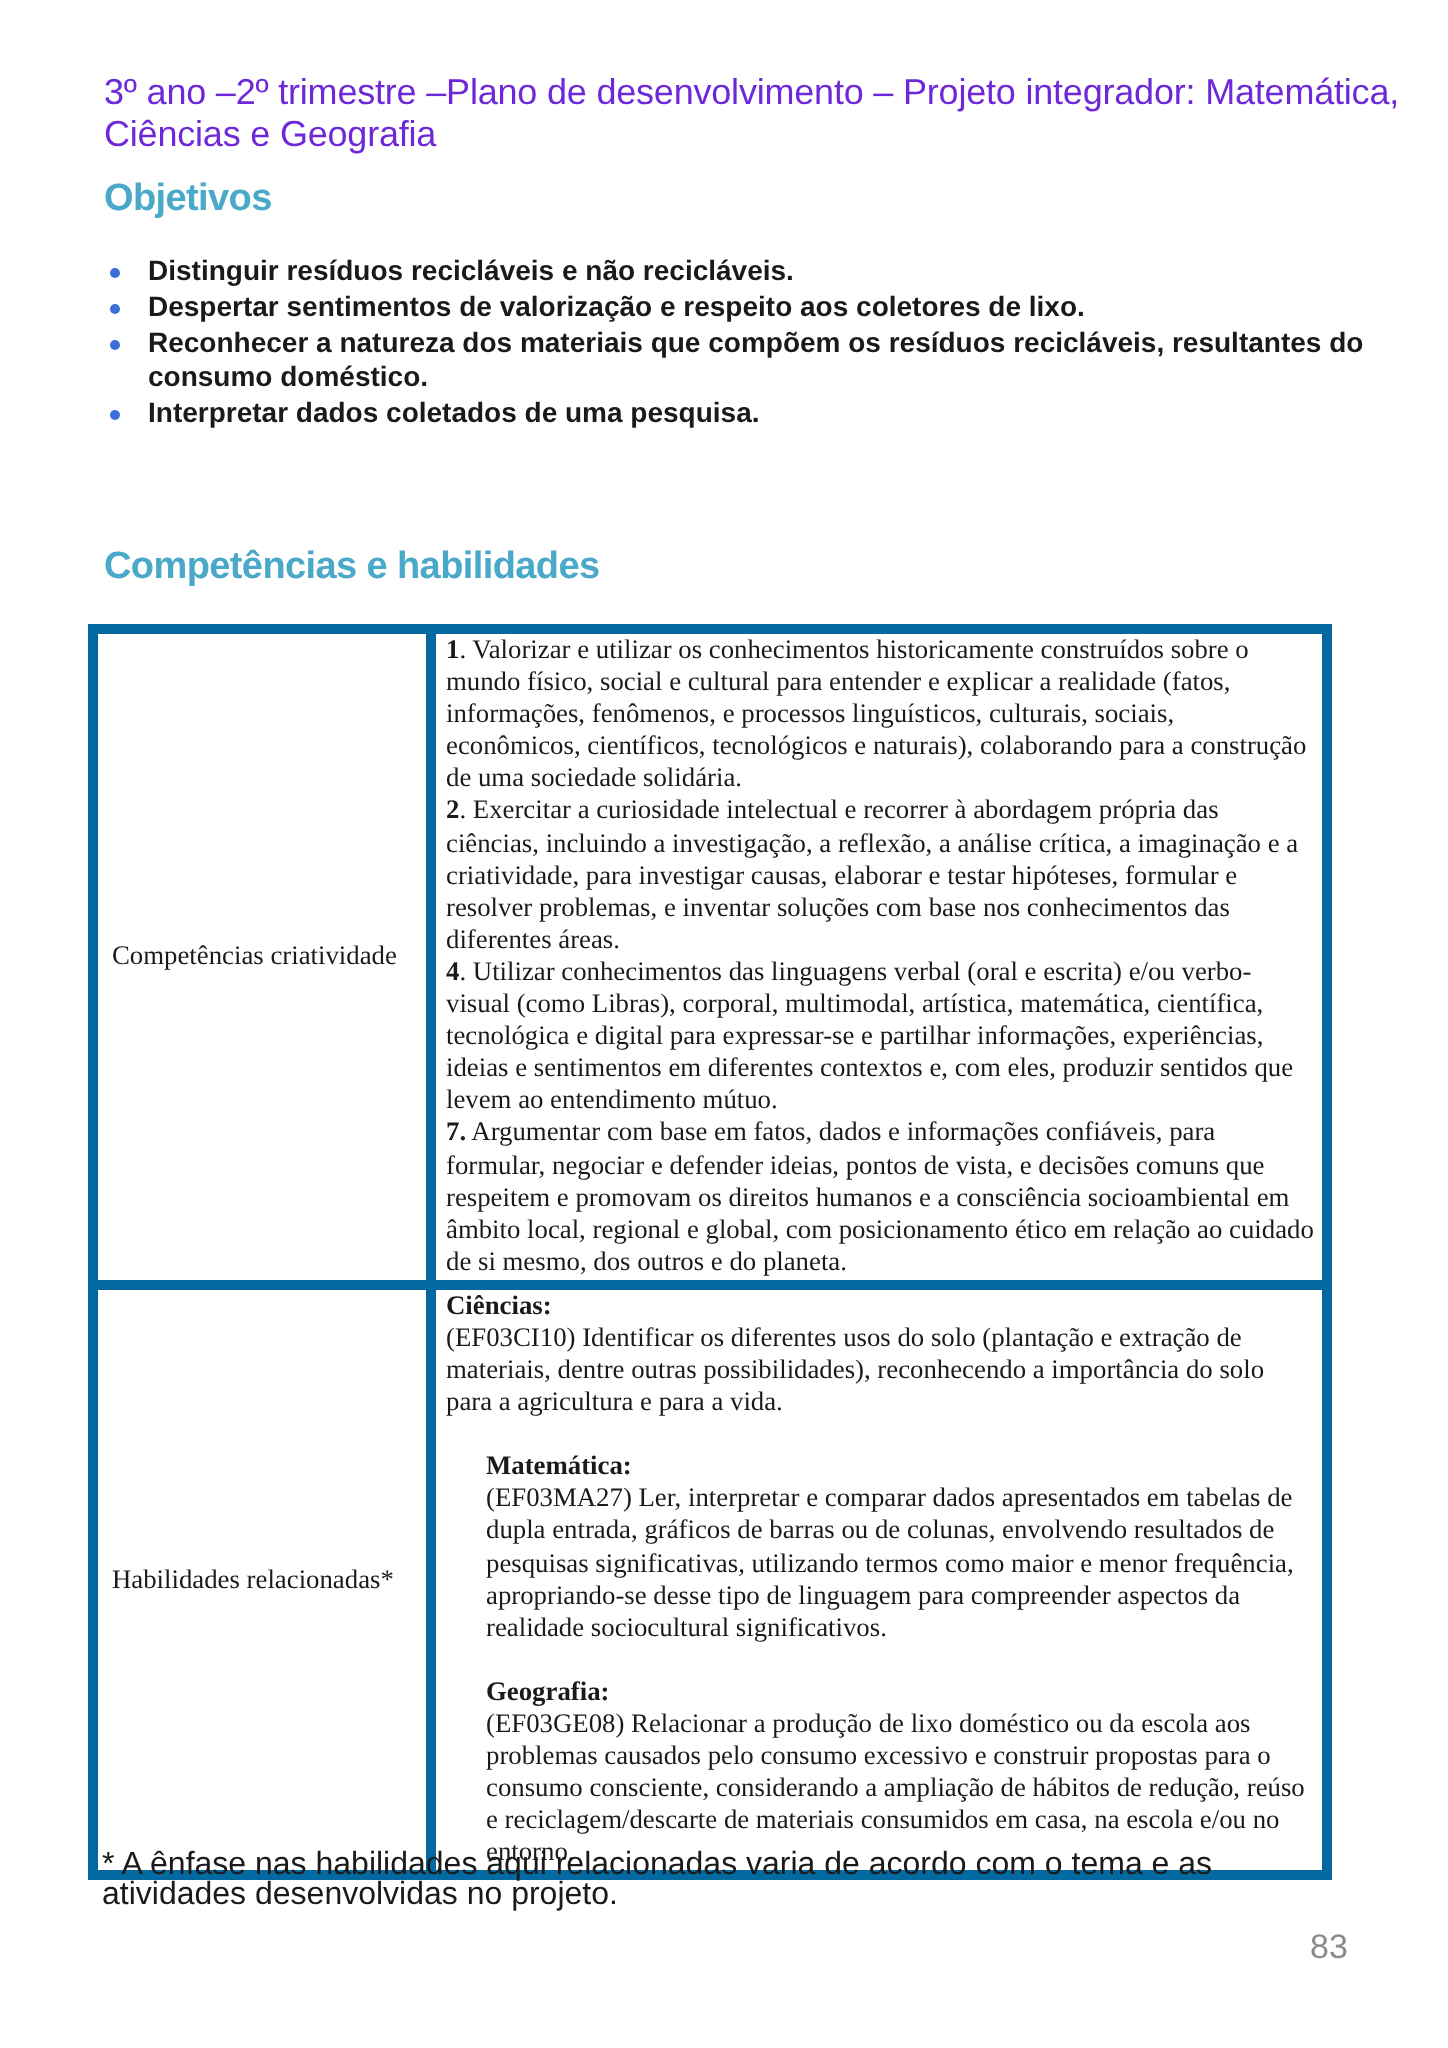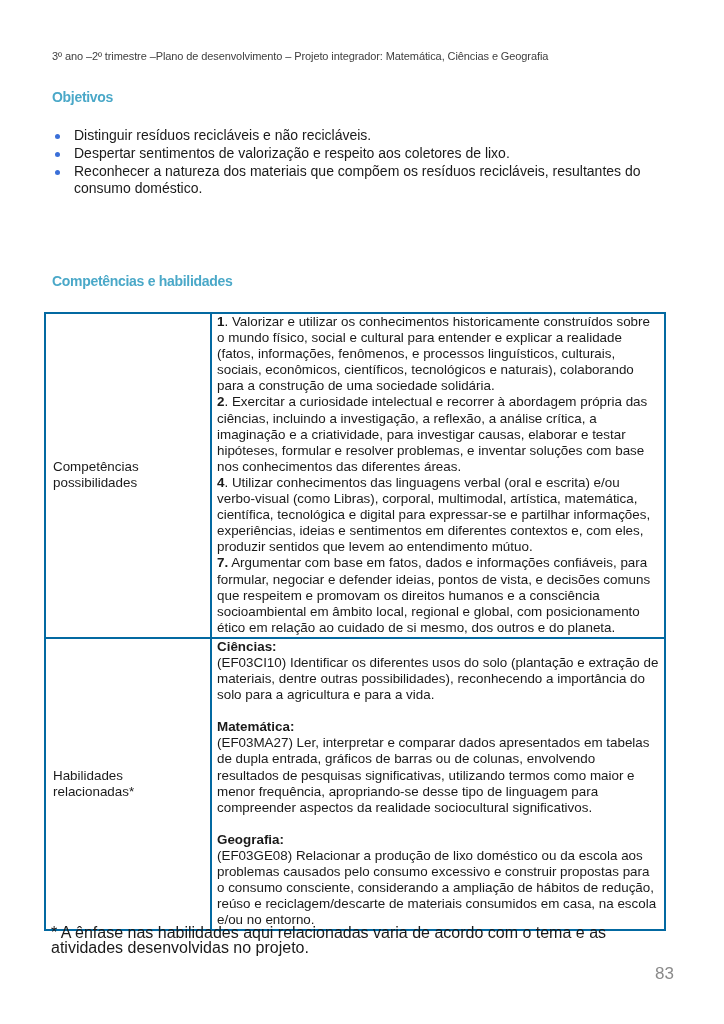--- a/index.html
+++ b/index.html
@@ -2,49 +2,49 @@
 <html><head>
 <meta charset="utf-8">
 <style>
   html, body { margin: 0; padding: 0; background: #ffffff; }
   body {
     width: 724px; height: 1024px; position: relative; overflow: hidden;
     font-family: "Liberation Sans", "DejaVu Sans", sans-serif;
     color: #1a1a1a;
   }
   .running-header {
-    position: absolute; left: 52px; top: 50px;
-    font-size: 11px; color: #404040; letter-spacing: -0.1px;
+    position: absolute; left: 52px; top: 36px;
+    font-size: 18px; color: #6d28d9; letter-spacing: -0.1px;
   }
   h2 {
     position: absolute; left: 52px; margin: 0;
-    font-size: 14px; font-weight: bold; color: #4aa8c8; letter-spacing: -0.3px;
+    font-size: 19px; font-weight: bold; color: #4aa8c8; letter-spacing: -0.3px;
   }
   #h-obj { top: 89px; }
   #h-comp { top: 273px; text-align: right; }
   ul.objectives {
     position: absolute; left: 52px; top: 127px; width: 630px;
     margin: 0; padding: 0; list-style: none;
-    font-size: 14px; line-height: 17.8px;
+    font-size: 14px; line-height: 17.8px; font-weight: bold;
   }
   ul.objectives li { position: relative; padding-left: 22px; }
   ul.objectives li .bullet {
     position: absolute; left: 3px; top: 7px; width: 5px; height: 5px;
     border-radius: 50%; background: #3a6fd8;
   }
   table.comp {
     position: absolute; left: 44px; top: 312px; width: 622px;
     border-collapse: collapse; font-size: 13.4px; line-height: 16.1px;
   }
   table.comp td {
-    border: 2px solid #0369a1; vertical-align: top; padding: 0 4px 1px 5px;
+    border: 5px solid #0369a1; vertical-align: top; padding: 0 4px 1px 5px; font-family: Liberation Serif, serif;
   }
   table.comp td.label { width: 153px; vertical-align: middle; padding-left: 7px; }
   .skill-block { margin: 0; }
-  .skill-block + .skill-block { margin-top: 16px; }
+  .skill-block + .skill-block { margin-top: 16px; margin-left: 20px; }
   .num, .subj { font-weight: bold; }
   .footnote {
     position: absolute; left: 51px; top: 925px; width: 630px;
     font-size: 16px; line-height: 15px;
   }
   .page-number {
     position: absolute; left: 655px; top: 964px;
     font-size: 17px; color: #8a8a8a;
   }
 </style>
@@ -52,28 +52,29 @@
 <body>
 
 <div class="running-header">3º ano –2º trimestre –Plano de desenvolvimento – Projeto integrador: Matemática, Ciências e Geografia</div>
 
 <h2 id="h-obj">Objetivos</h2>
 
 <ul class="objectives">
   <li><span class="bullet"></span><span>Distinguir resíduos recicláveis e não recicláveis.</span></li>
   <li><span class="bullet"></span><span>Despertar sentimentos de valorização e respeito aos coletores de lixo.</span></li>
   <li><span class="bullet"></span><span>Reconhecer a natureza dos materiais que compõem os resíduos recicláveis, resultantes do consumo doméstico.</span></li>
+  <li><span class="bullet"></span><span>Interpretar dados coletados de uma pesquisa.</span></li>
 </ul>
 
 <h2 id="h-comp">Competências e habilidades</h2>
 
 <table class="comp">
   <tbody>
       <tr>
-    <td class="label">Competências possibilidades</td>
+    <td class="label">Competências criatividade</td>
     <td>
       <div><span class="num">1</span><span>. </span><span>Valorizar e utilizar os conhecimentos historicamente construídos sobre o mundo físico, social e cultural para entender e explicar a realidade (fatos, informações, fenômenos, e processos linguísticos, culturais, sociais, econômicos, científicos, tecnológicos e naturais), colaborando para a construção de uma sociedade solidária.</span></div>
       <div><span class="num">2</span><span>. </span><span>Exercitar a curiosidade intelectual e recorrer à abordagem própria das ciências, incluindo a investigação, a reflexão, a análise crítica, a imaginação e a criatividade, para investigar causas, elaborar e testar hipóteses, formular e resolver problemas, e inventar soluções com base nos conhecimentos das diferentes áreas.</span></div>
       <div><span class="num">4</span><span>. </span><span>Utilizar conhecimentos das linguagens verbal (oral e escrita) e/ou verbo-visual (como Libras), corporal, multimodal, artística, matemática, científica, tecnológica e digital para expressar-se e partilhar informações, experiências, ideias e sentimentos em diferentes contextos e, com eles, produzir sentidos que levem ao entendimento mútuo.</span></div>
       <div><span class="num">7.</span><span> </span><span>Argumentar com base em fatos, dados e informações confiáveis, para formular, negociar e defender ideias, pontos de vista, e decisões comuns que respeitem e promovam os direitos humanos e a consciência socioambiental em âmbito local, regional e global, com posicionamento ético em relação ao cuidado de si mesmo, dos outros e do planeta.</span></div>
     </td>
   </tr>
   <tr>
     <td class="label">Habilidades relacionadas*</td>
     <td>

